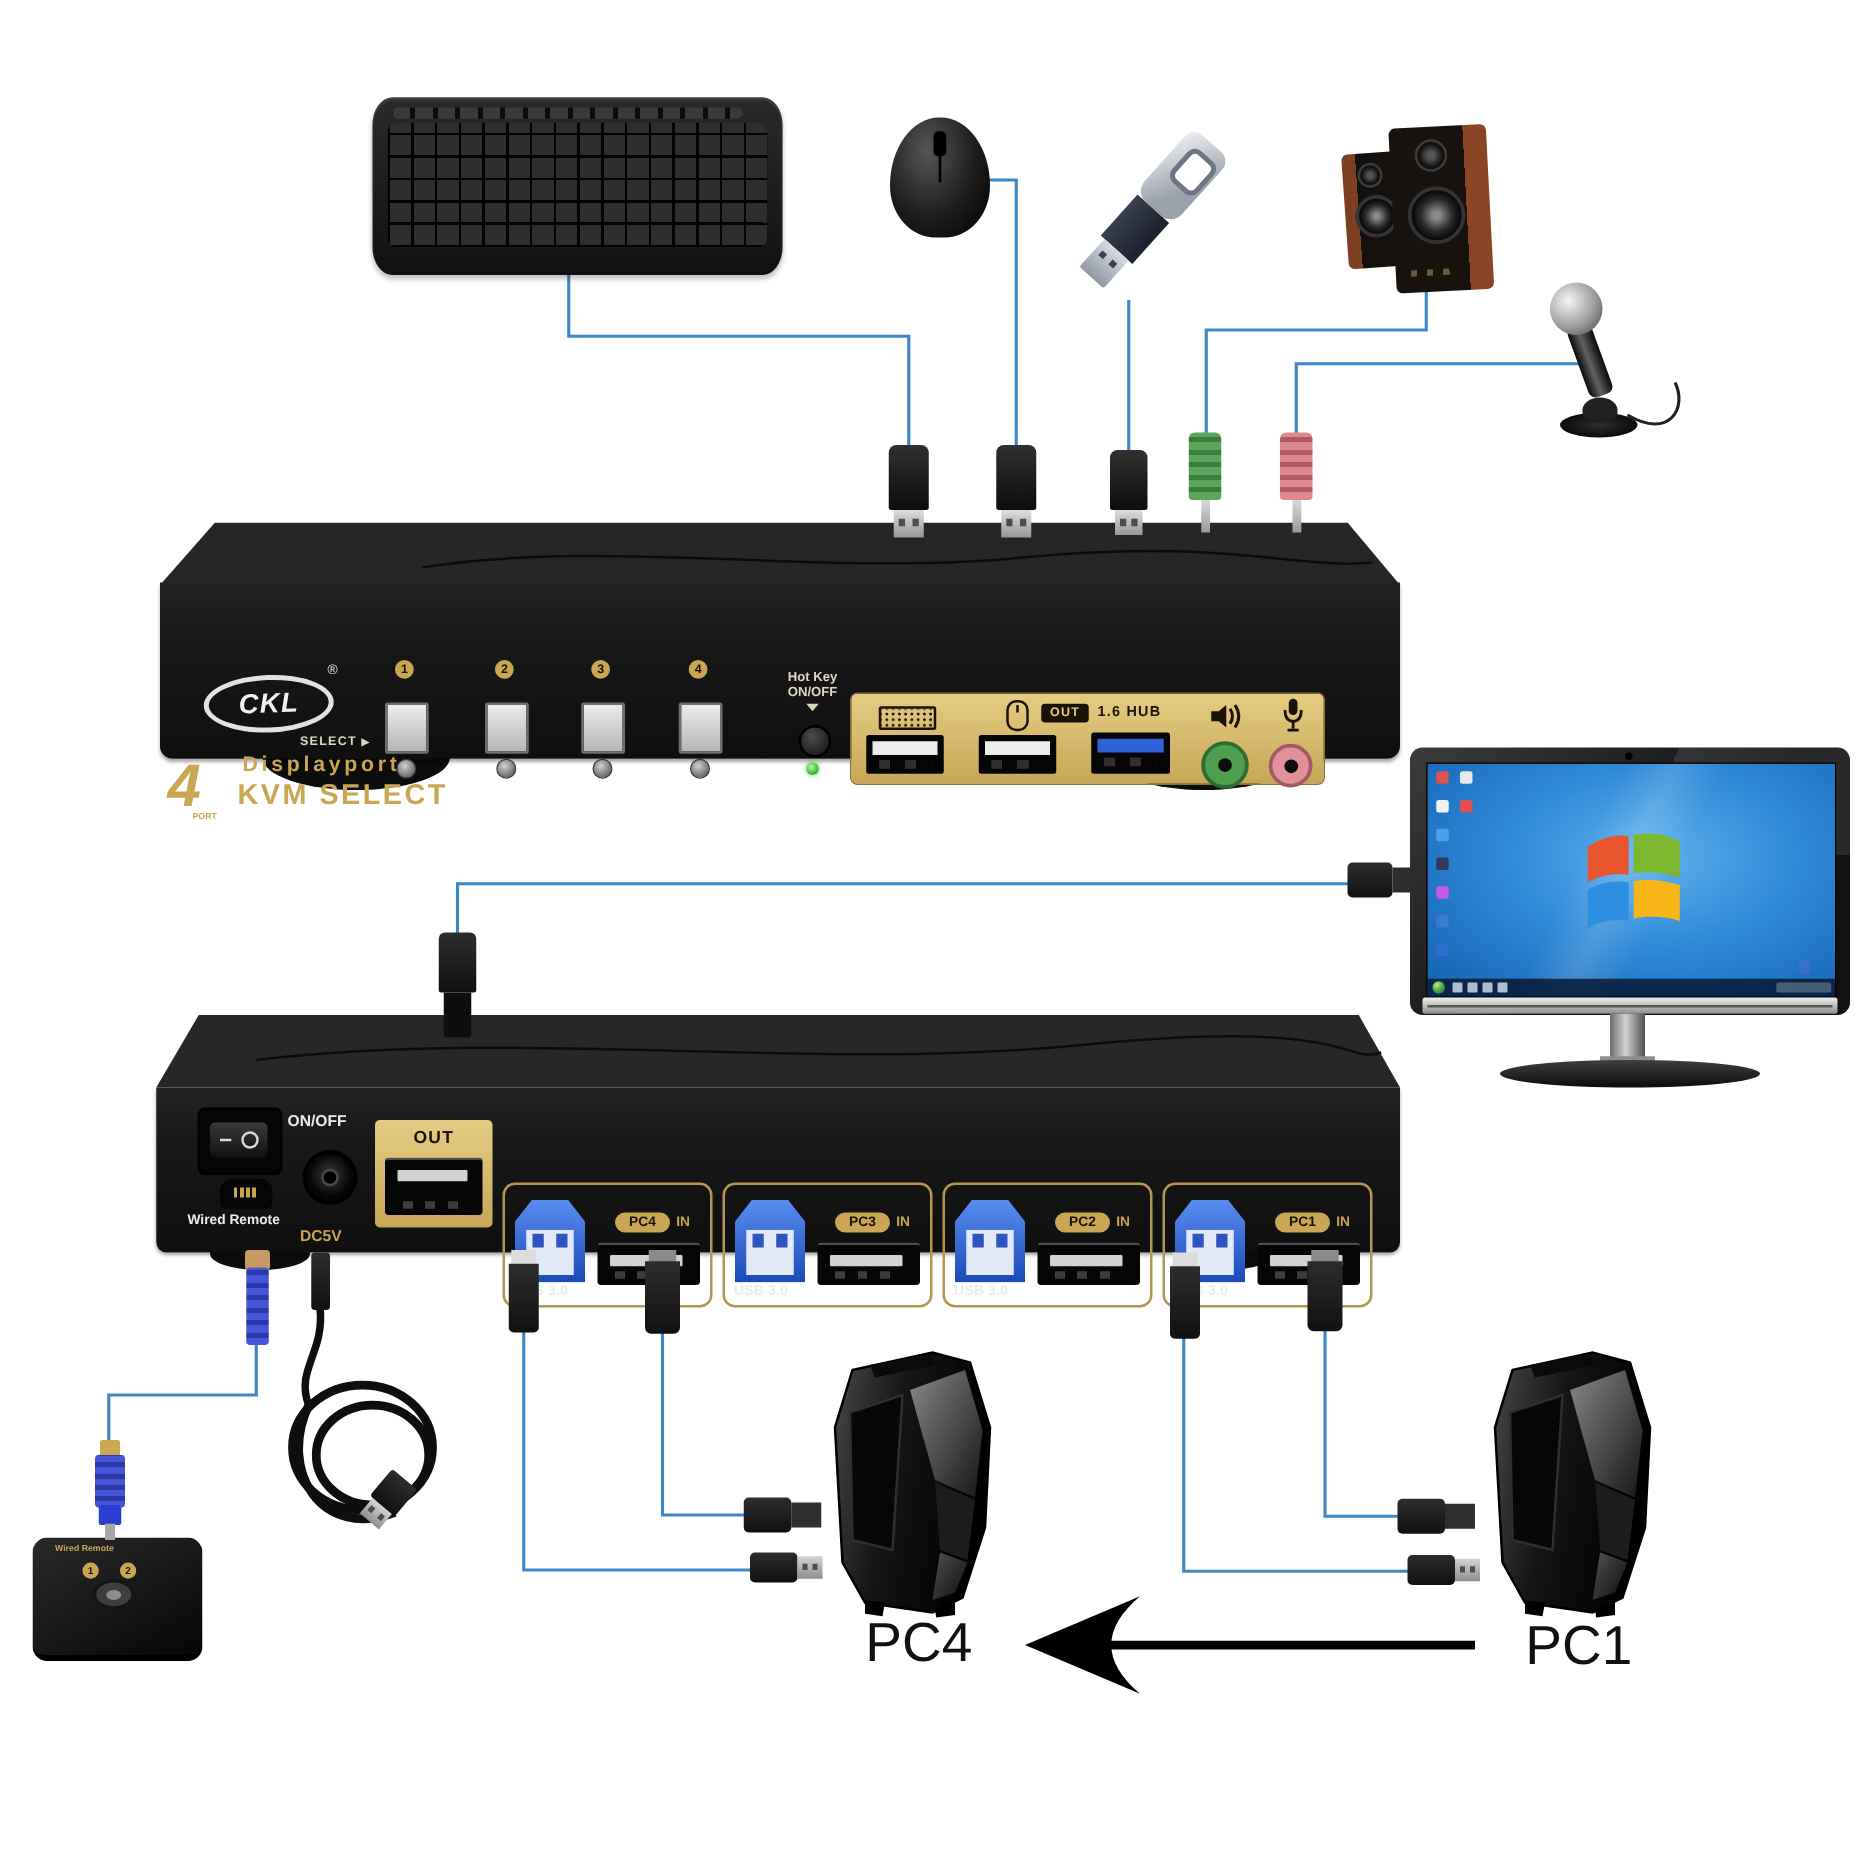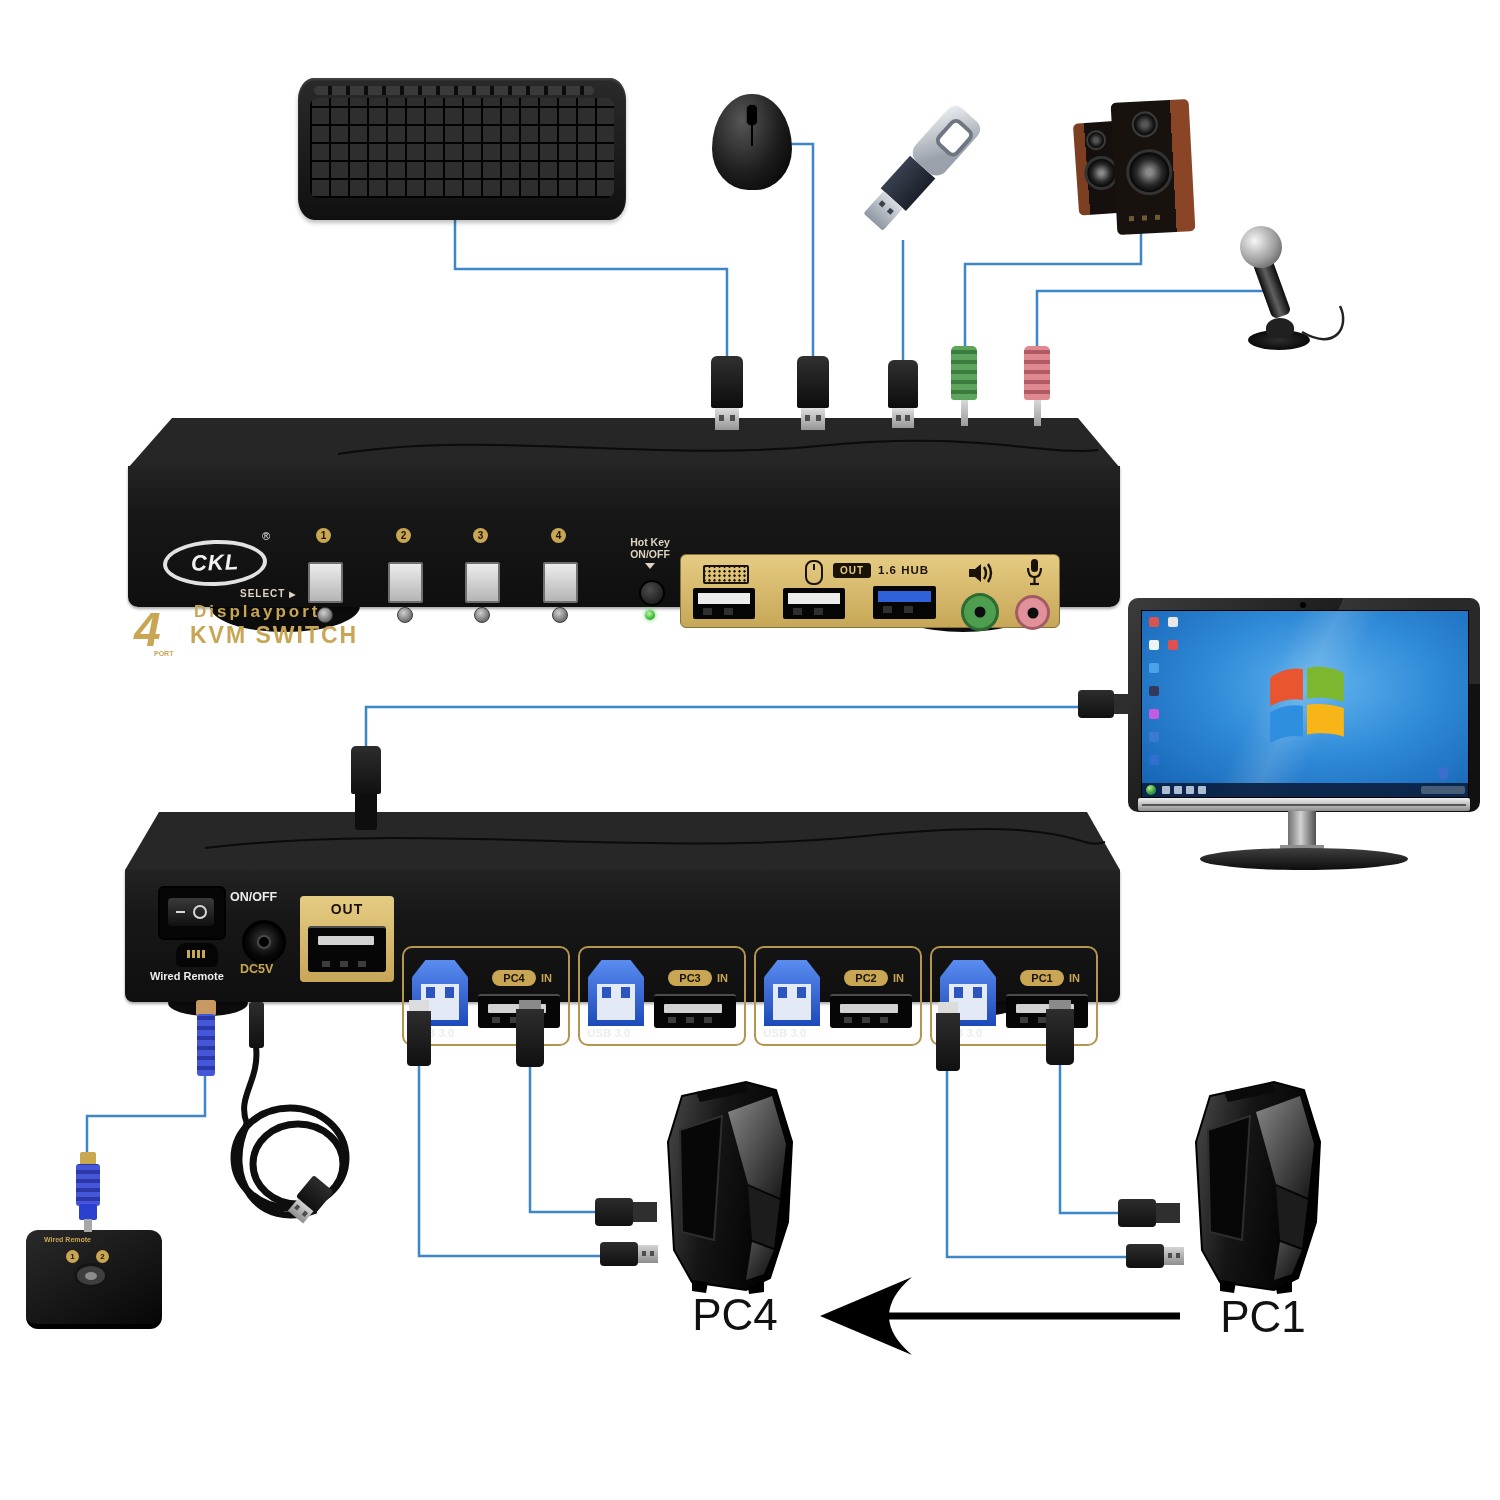--- a/index.html
+++ b/index.html
@@ -271,21 +271,21 @@
       </div>
       <div class="abs" style="left:134px;top:64px;color:#f0f0f0;font-size:11px;">®</div>
 
       <div class="abs" style="left:112px;top:122px;font-size:10px;font-weight:bold;color:#ddd5c2;letter-spacing:1px;">
         <span>SELECT</span> <span style="font-size:8px;">▶</span>
       </div>
 
       <div class="abs goldtxt" style="left:6px;top:136px;font-size:48px;font-weight:bold;font-style:italic;">4</div>
       <div class="abs goldtxt" style="left:26px;top:184px;font-size:7px;font-weight:bold;">PORT</div>
       <div class="abs goldtxt" style="left:66px;top:136px;font-size:17px;font-weight:bold;letter-spacing:3px;">Displayport</div>
-      <div class="abs goldtxt" style="left:62px;top:156px;font-size:23px;font-weight:bold;letter-spacing:2px;">KVM SWITCH</div>
+      <div class="abs goldtxt" style="left:62px;top:156px;font-size:23px;font-weight:bold;letter-spacing:2px;">KVM SELECT</div>
 
       <div class="numdisc" style="left:188px;top:62px;">1</div>
       <div class="numdisc" style="left:268px;top:62px;">2</div>
       <div class="numdisc" style="left:345px;top:62px;">3</div>
       <div class="numdisc" style="left:423px;top:62px;">4</div>
       <div class="selbtn" style="left:180px;top:96px;"></div>
       <div class="selbtn" style="left:260px;top:96px;"></div>
       <div class="selbtn" style="left:337px;top:96px;"></div>
       <div class="selbtn" style="left:415px;top:96px;"></div>
       <div class="led" style="left:189px;top:141px;"></div>
@@ -434,21 +434,21 @@
           </div>
       </div>
       <div class="abs rearlbl" style="left:105px;top:20px;font-size:12.5px;">ON/OFF</div>
       <div id="miniusb" class="abs" style="left:51px;top:73px;width:42px;height:24px;">
           <div class="p"></div>
         </div>
       <div class="abs rearlbl" style="left:25px;top:100px;font-size:11px;">Wired Remote</div>
       <div id="dcjack" class="abs" style="left:117px;top:50px;width:38px;height:38px;">
           <div class="hole"></div>
         </div>
-      <div class="abs goldtxt" style="left:115px;top:92px;font-size:12.5px;font-weight:bold;">DC5V</div>
+      <div class="abs goldtxt" style="left:115px;top:112px;font-size:12.5px;font-weight:bold;">DC5V</div>
       <div id="outplate" class="abs" style="left:175px;top:26px;width:94px;height:86px;">
         <div class="t">OUT</div>
         <div class="dpport" style="left:8px;top:30px;width:78px;height:44px;">
           <div class="slot" style="width:56px;"></div>
             <div class="pp" style="width:48px;"></div>
         </div>
       </div>
 
       <div class="rsec" style="left:277px;top:76px;">
         <div class="usbB">

